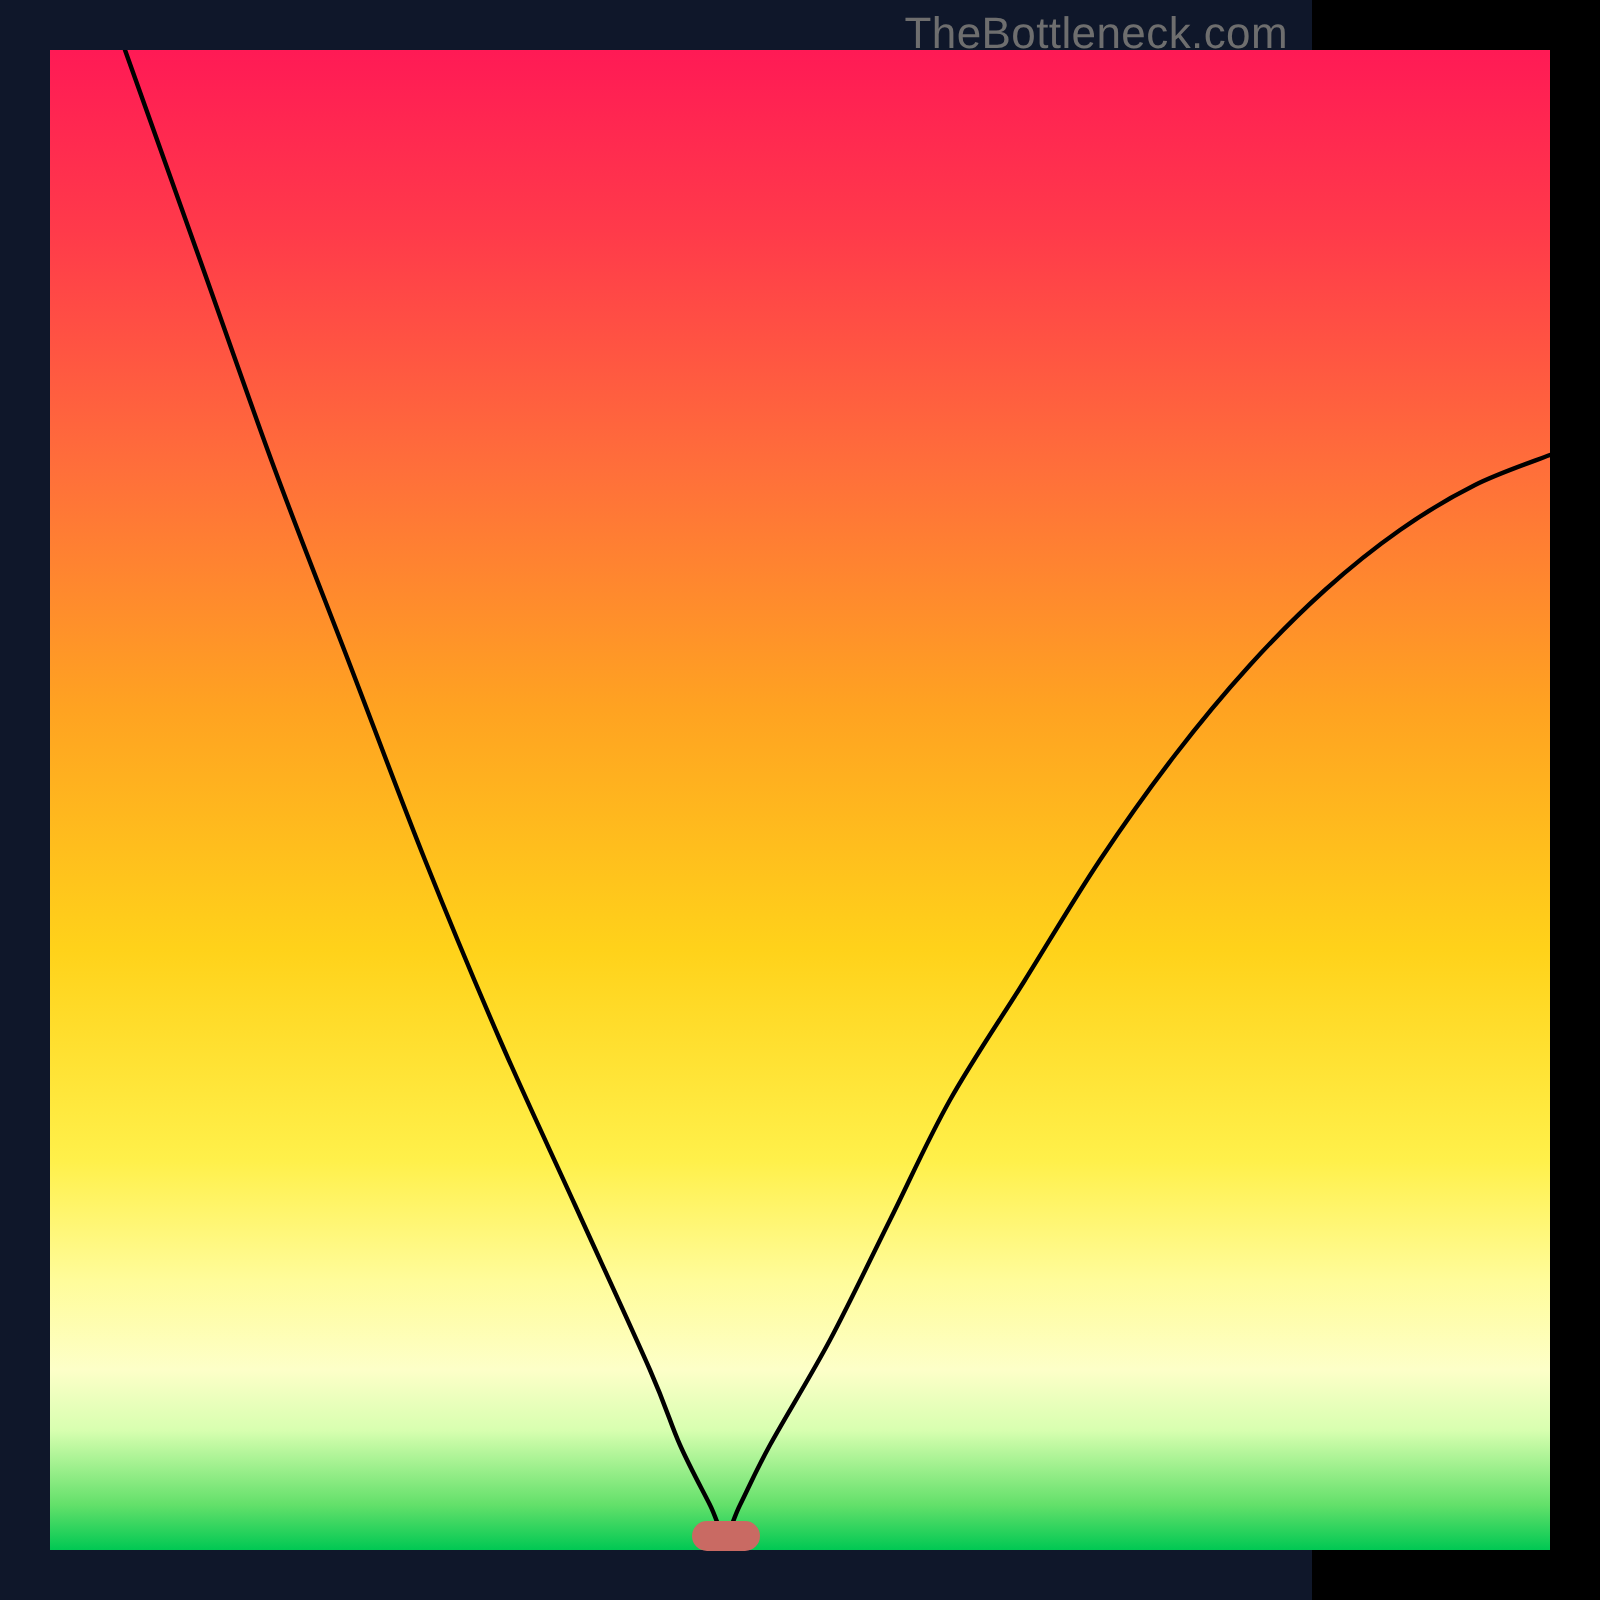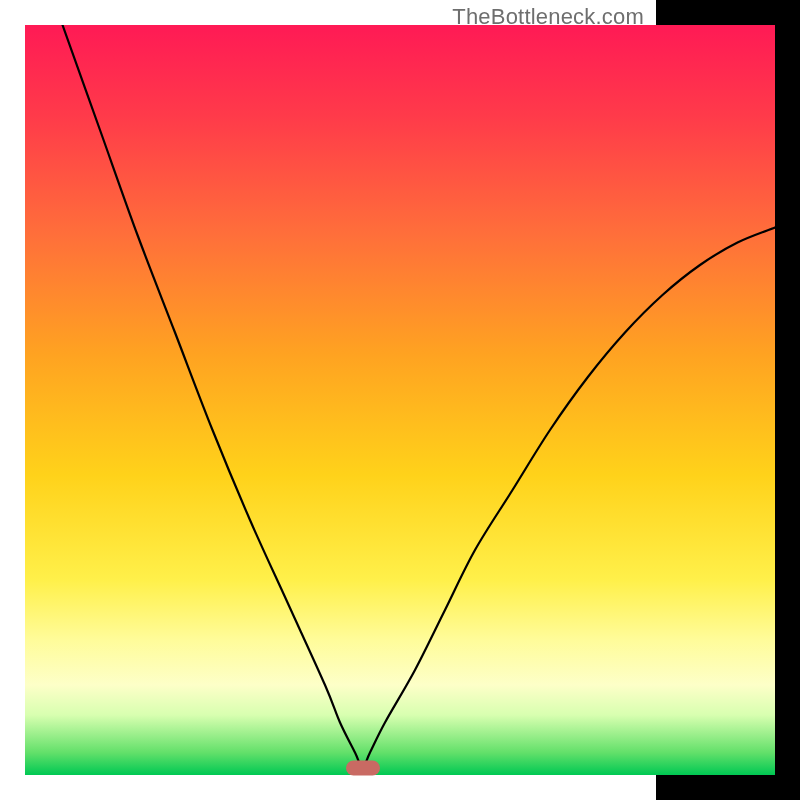--- a/index.html
+++ b/index.html
@@ -10,21 +10,21 @@
     overflow: hidden;
     background: #000;
     font-family: Arial, Helvetica, sans-serif;
   }
   .frame {
     position: absolute;
     left: 0;
     top: 0;
     width: 656px;
     height: 800px;
-    background: #ffffff;
+    background: #0f172a;
   }
   .plot-area {
     position: absolute;
     left: 25px;
     top: 25px;
     width: 750px;
     height: 750px;
     
     background: linear-gradient(
       to bottom,

